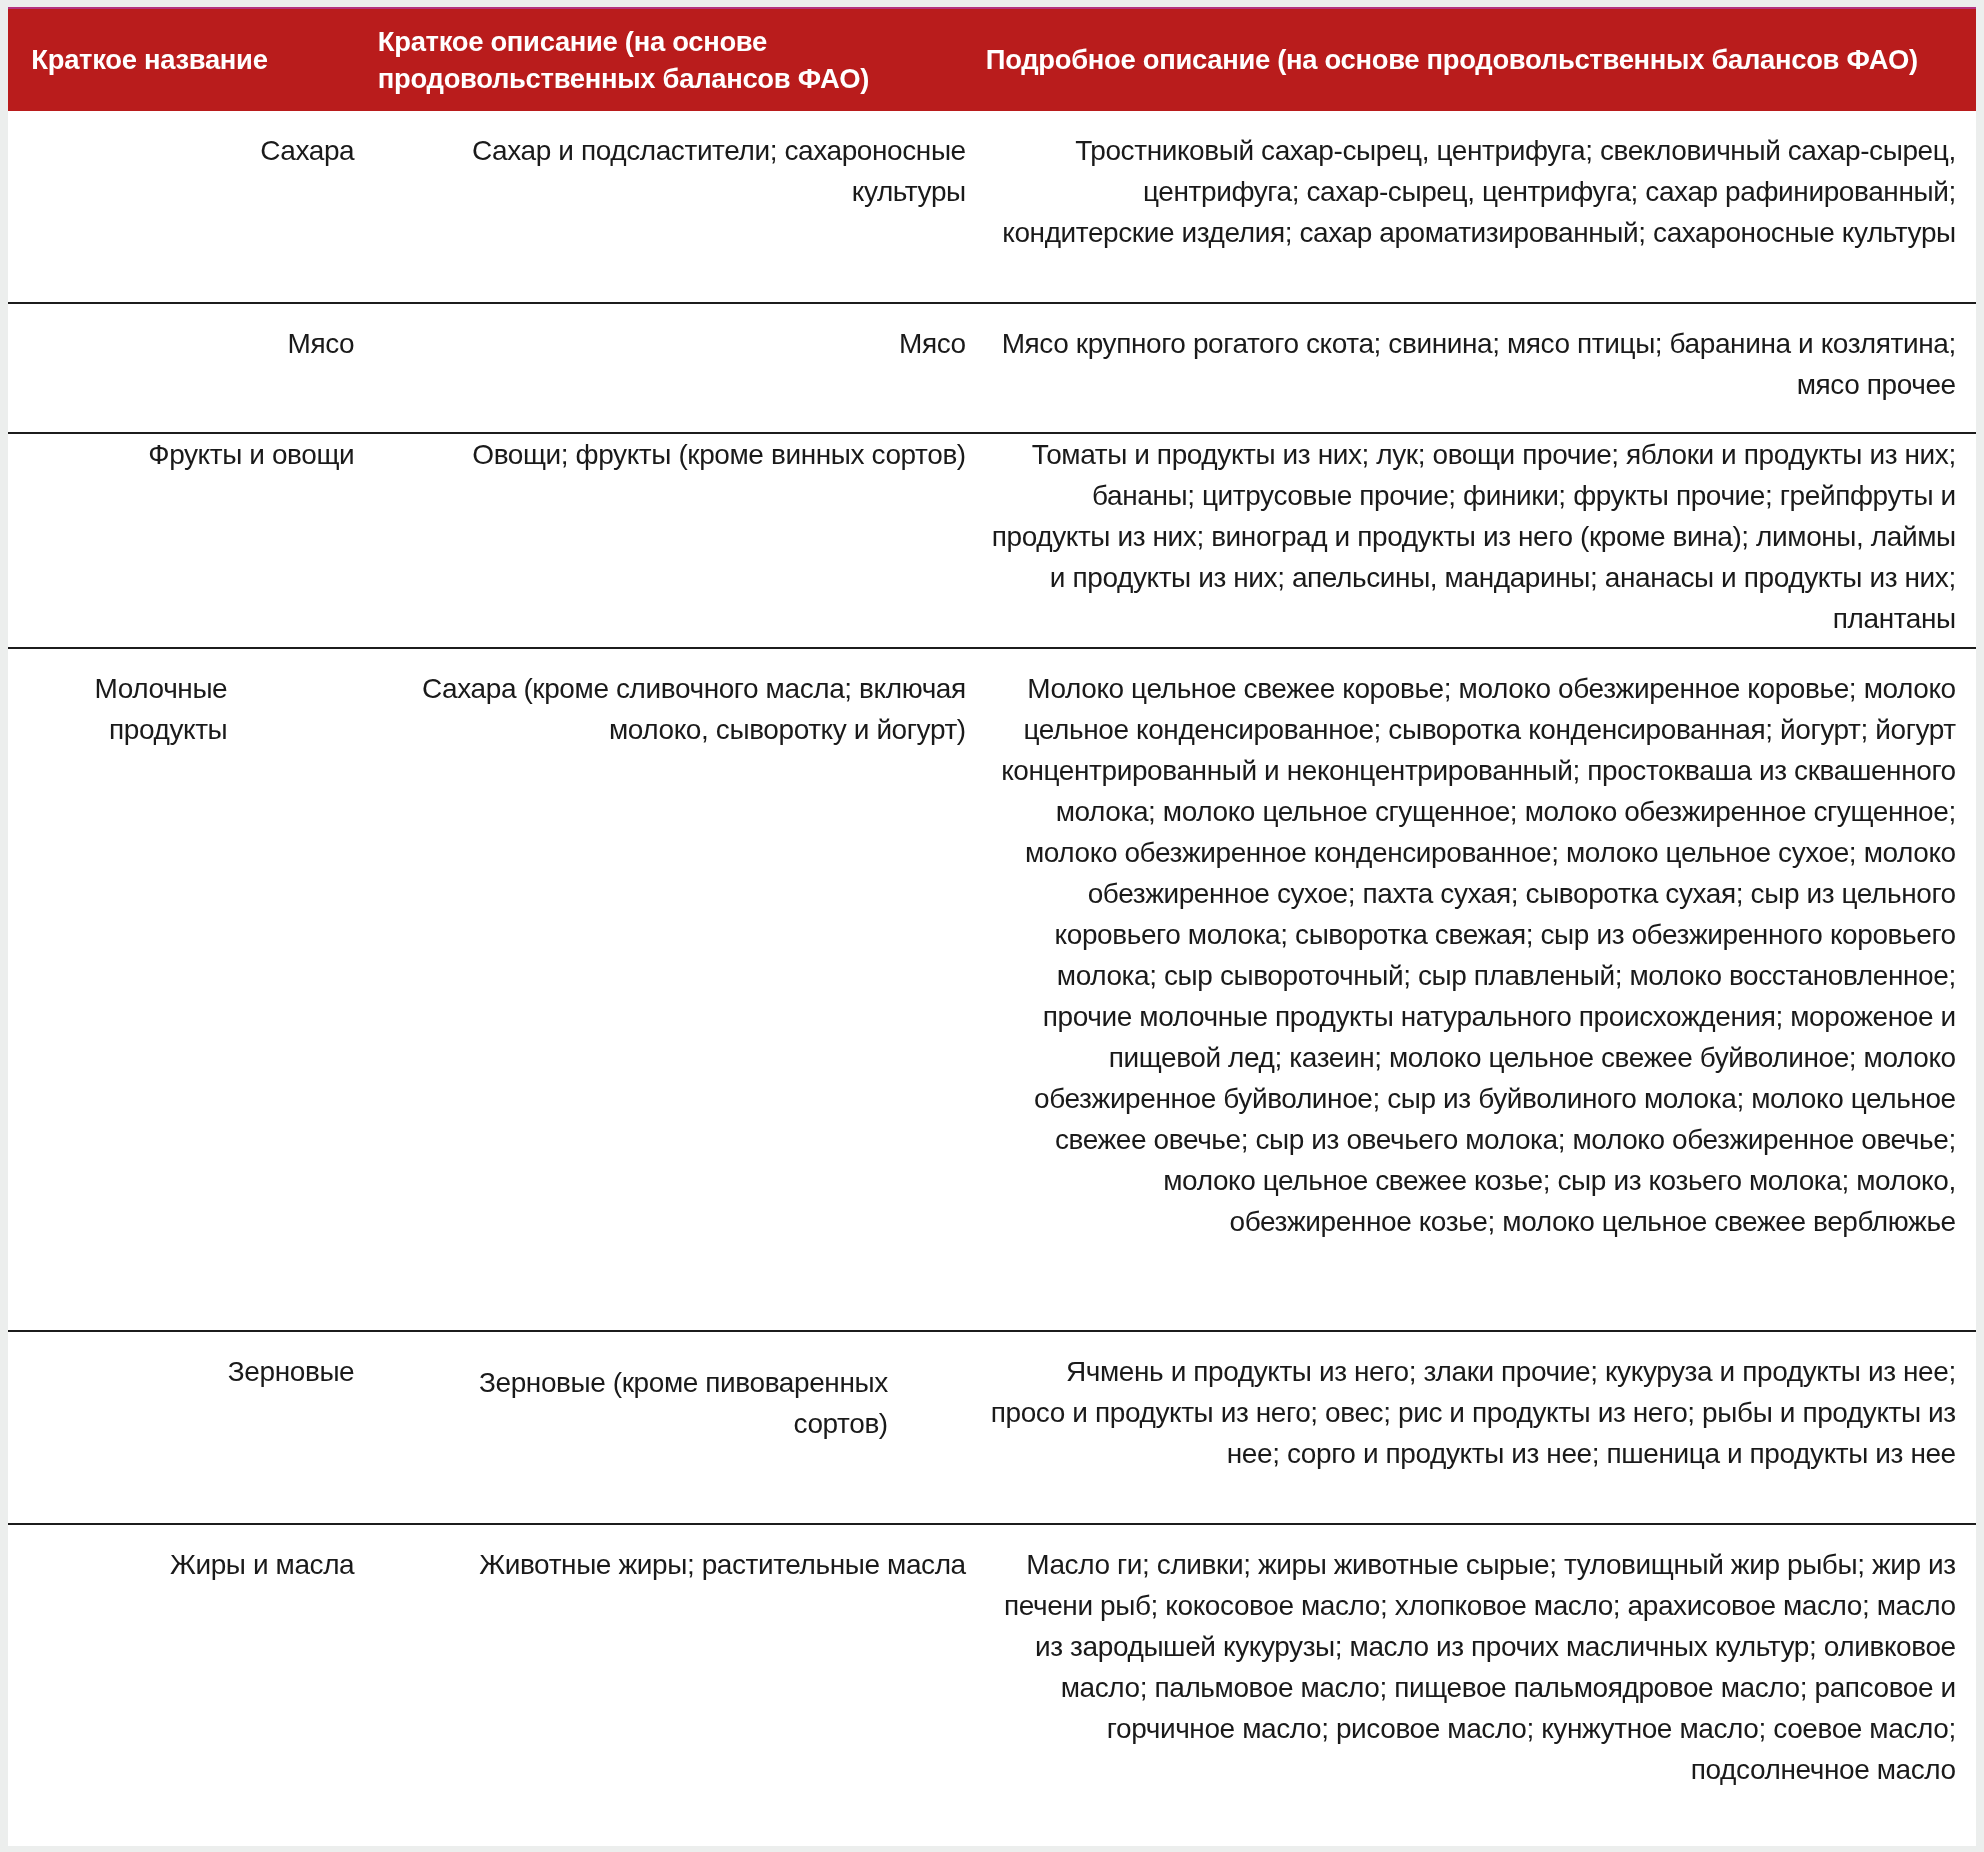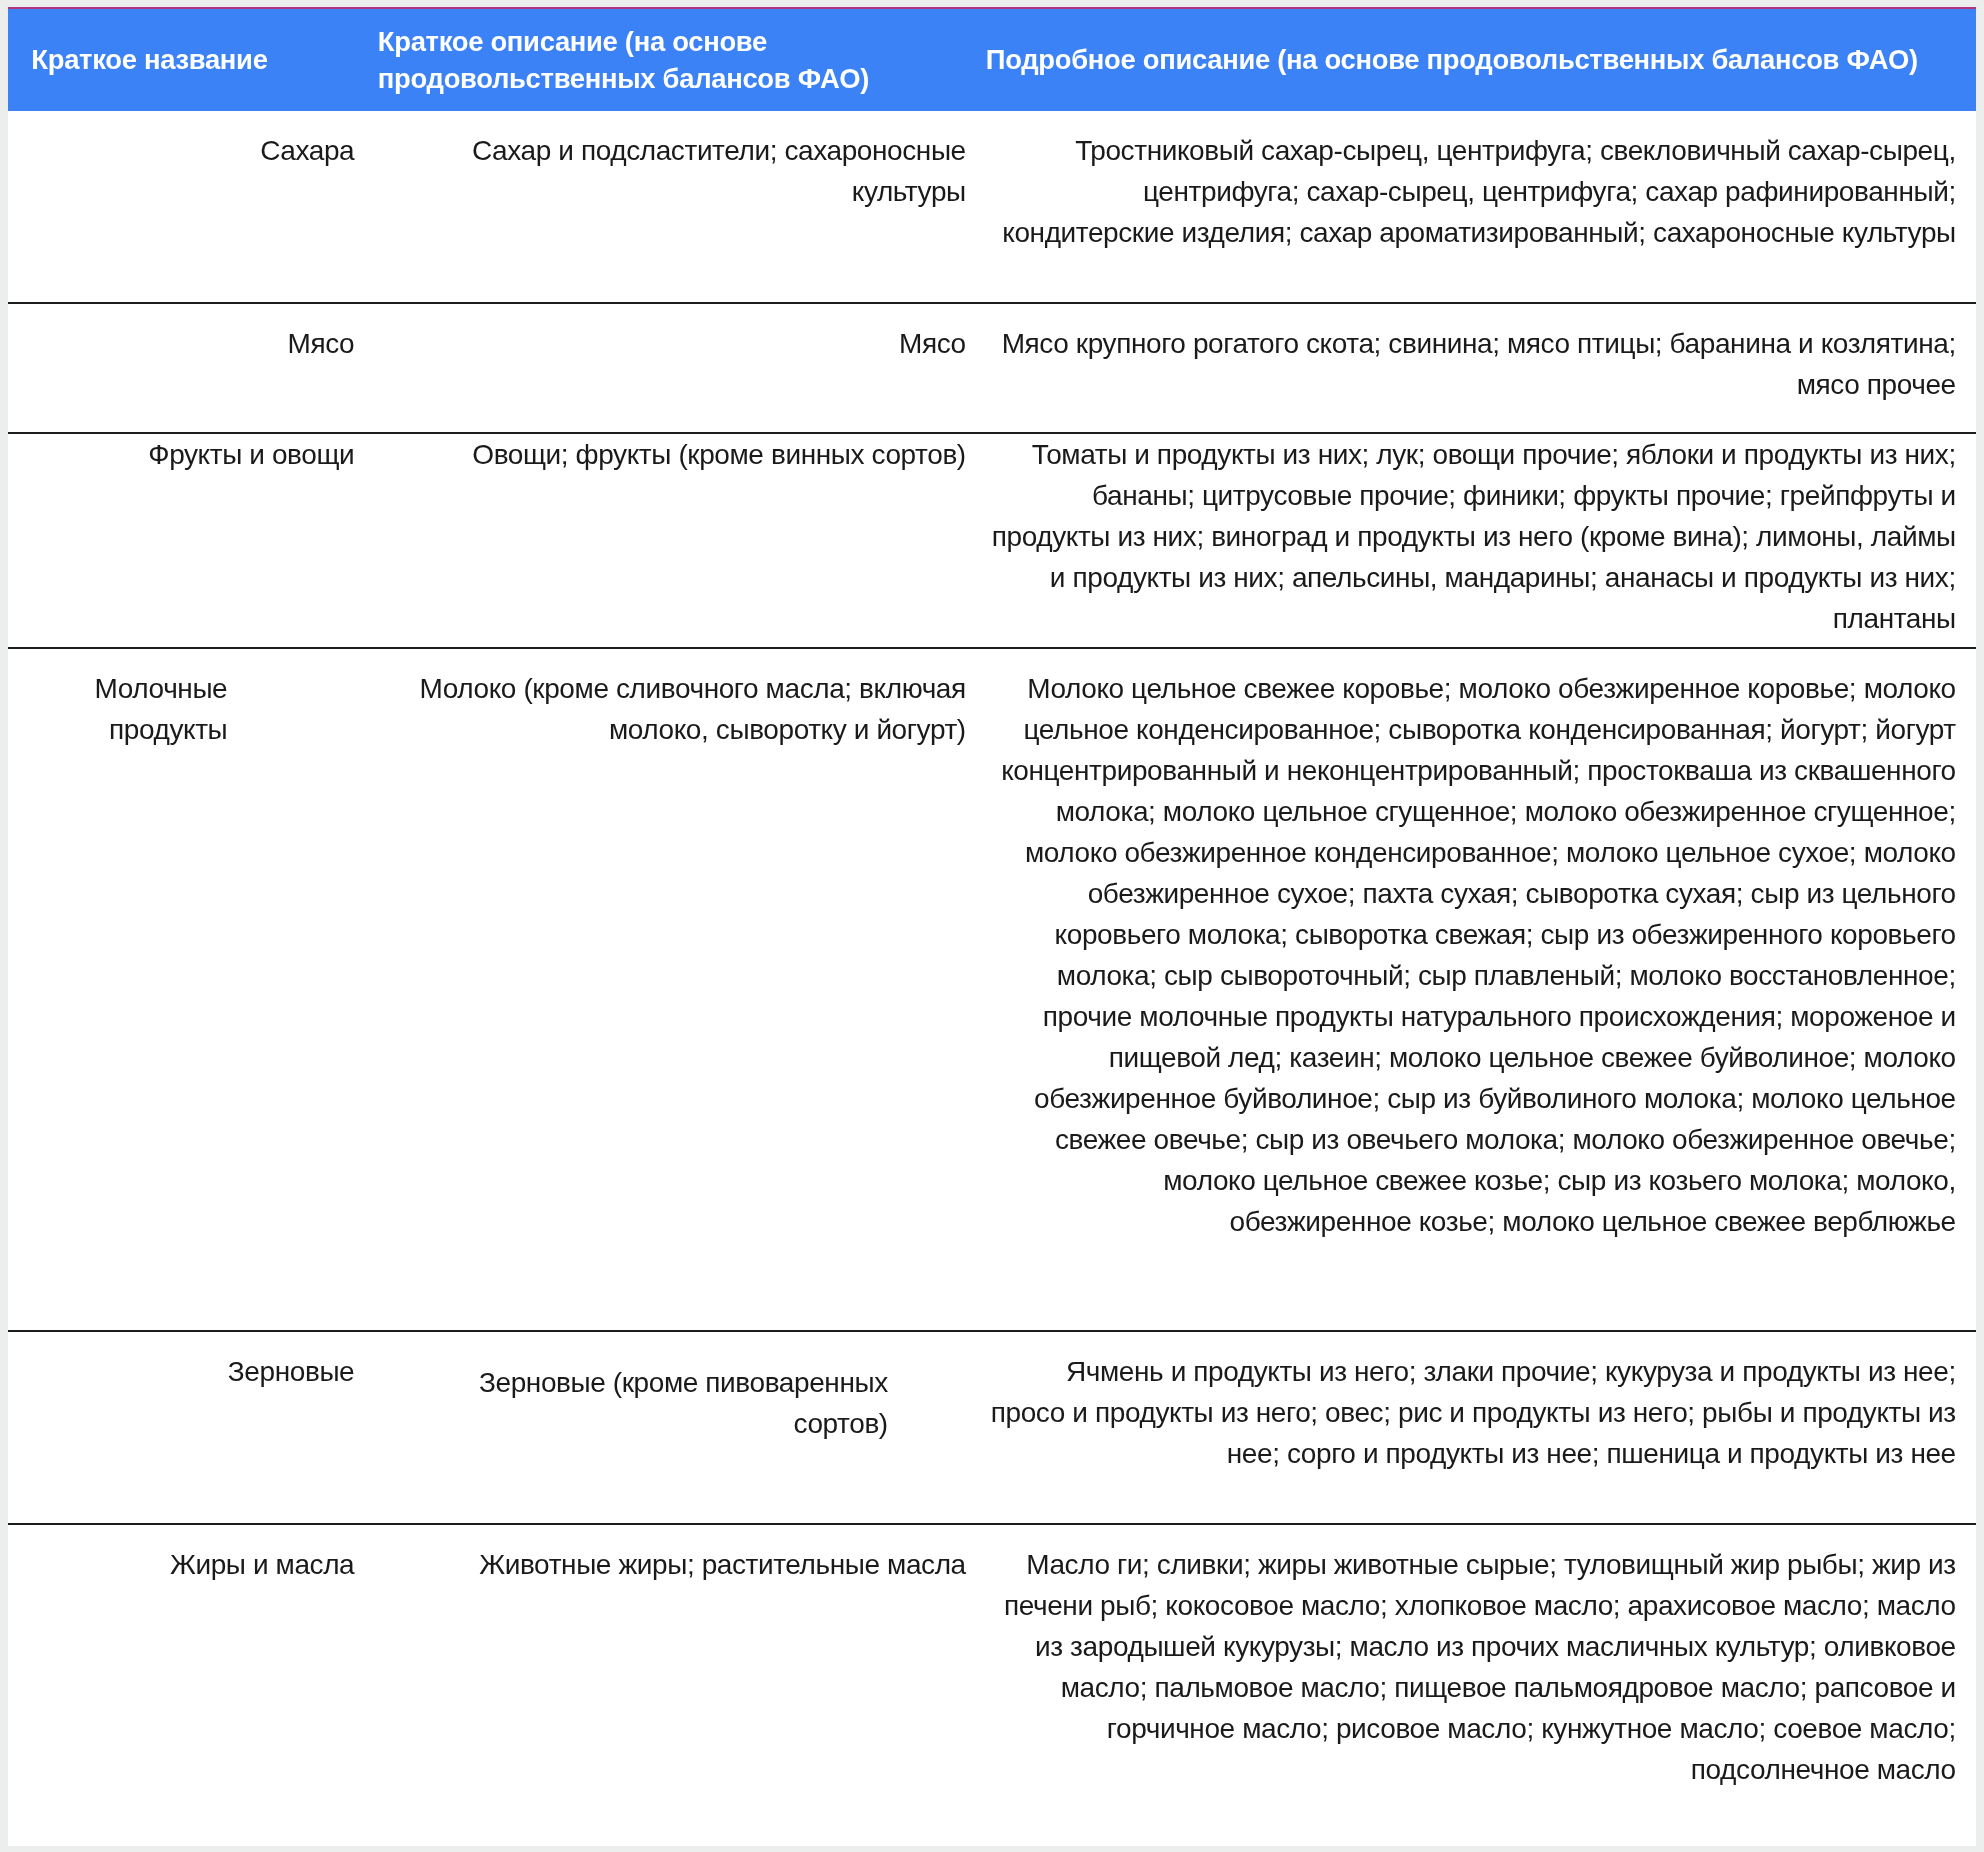--- a/index.html
+++ b/index.html
@@ -66,21 +66,21 @@
     color: #1a1a1a;
   }
   .c1 { left: 23.5px; width: 323px; }
   .c2 { left: 370px; width: 588px; }
   .c3 { left: 978px; width: 970px; }
 </style>
 </head>
 <body>
 
 <div class="table">
-  <div class="header" style="background: #3b82f6; padding-left: 40px;">
+  <div class="header" style="background: #b91c1c; padding-left: 40px;">
     <div class="hcell hc1">Краткое название</div>
     <div class="hcell hc2">Краткое описание (на основе продовольственных балансов ФАО)</div>
     <div class="hcell hc3">Подробное описание (на основе продовольственных балансов ФАО)</div>
   </div>
 
   <div class="row" style="top:104px;height:193px;">
     <div class="cell c1">Сахара</div>
     <div class="cell c2">Сахар и подсластители; сахароносные культуры</div>
     <div class="cell c3">Тростниковый сахар-сырец, центрифуга; свекловичный сахар-сырец, центрифуга; сахар-сырец, центрифуга; сахар рафинированный; кондитерские изделия; сахар ароматизированный; сахароносные культуры</div>
   </div>
@@ -92,21 +92,21 @@
   </div>
 
   <div class="row" style="top:408px;height:234px;">
     <div class="cell c1">Фрукты и овощи</div>
     <div class="cell c2">Овощи; фрукты (кроме винных сортов)</div>
     <div class="cell c3">Томаты и продукты из них; лук; овощи прочие; яблоки и продукты из них; бананы; цитрусовые прочие; финики; фрукты прочие; грейпфруты и продукты из них; виноград и продукты из него (кроме вина); лимоны, лаймы и продукты из них; апельсины, мандарины; ананасы и продукты из них; плантаны</div>
   </div>
 
   <div class="row" style="top:642px;height:683px;">
     <div class="cell c1" style="width:196px;">Молочные продукты</div>
-    <div class="cell c2">Молоко (кроме сливочного масла; включая молоко, сыворотку и йогурт)</div>
+    <div class="cell c2">Сахара (кроме сливочного масла; включая молоко, сыворотку и йогурт)</div>
     <div class="cell c3">Молоко цельное свежее коровье; молоко обезжиренное коровье; молоко цельное конденсированное; сыворотка конденсированная; йогурт; йогурт концентрированный и неконцентрированный; простокваша из сквашенного молока; молоко цельное сгущенное; молоко обезжиренное сгущенное; молоко обезжиренное конденсированное; молоко цельное сухое; молоко обезжиренное сухое; пахта сухая; сыворотка сухая; сыр из цельного коровьего молока; сыворотка свежая; сыр из обезжиренного коровьего молока; сыр сывороточный; сыр плавленый; молоко восстановленное; прочие молочные продукты натурального происхождения; мороженое и пищевой лед; казеин; молоко цельное свежее буйволиное; молоко обезжиренное буйволиное; сыр из буйволиного молока; молоко цельное свежее овечье; сыр из овечьего молока; молоко обезжиренное овечье; молоко цельное свежее козье; сыр из козьего молока; молоко, обезжиренное козье; молоко цельное свежее верблюжье</div>
   </div>
 
   <div class="row" style="top:1325px;height:193px;">
     <div class="cell c1">Зерновые</div>
     <div class="cell c2" style="width:510px;margin-top:11px;">Зерновые (кроме пивоваренных сортов)</div>
     <div class="cell c3">Ячмень и продукты из него; злаки прочие; кукуруза и продукты из нее; просо и продукты из него; овес; рис и продукты из него; рыбы и продукты из нее; сорго и продукты из нее; пшеница и продукты из нее</div>
   </div>
 
   <div class="row" style="top:1518px;height:368px;">

